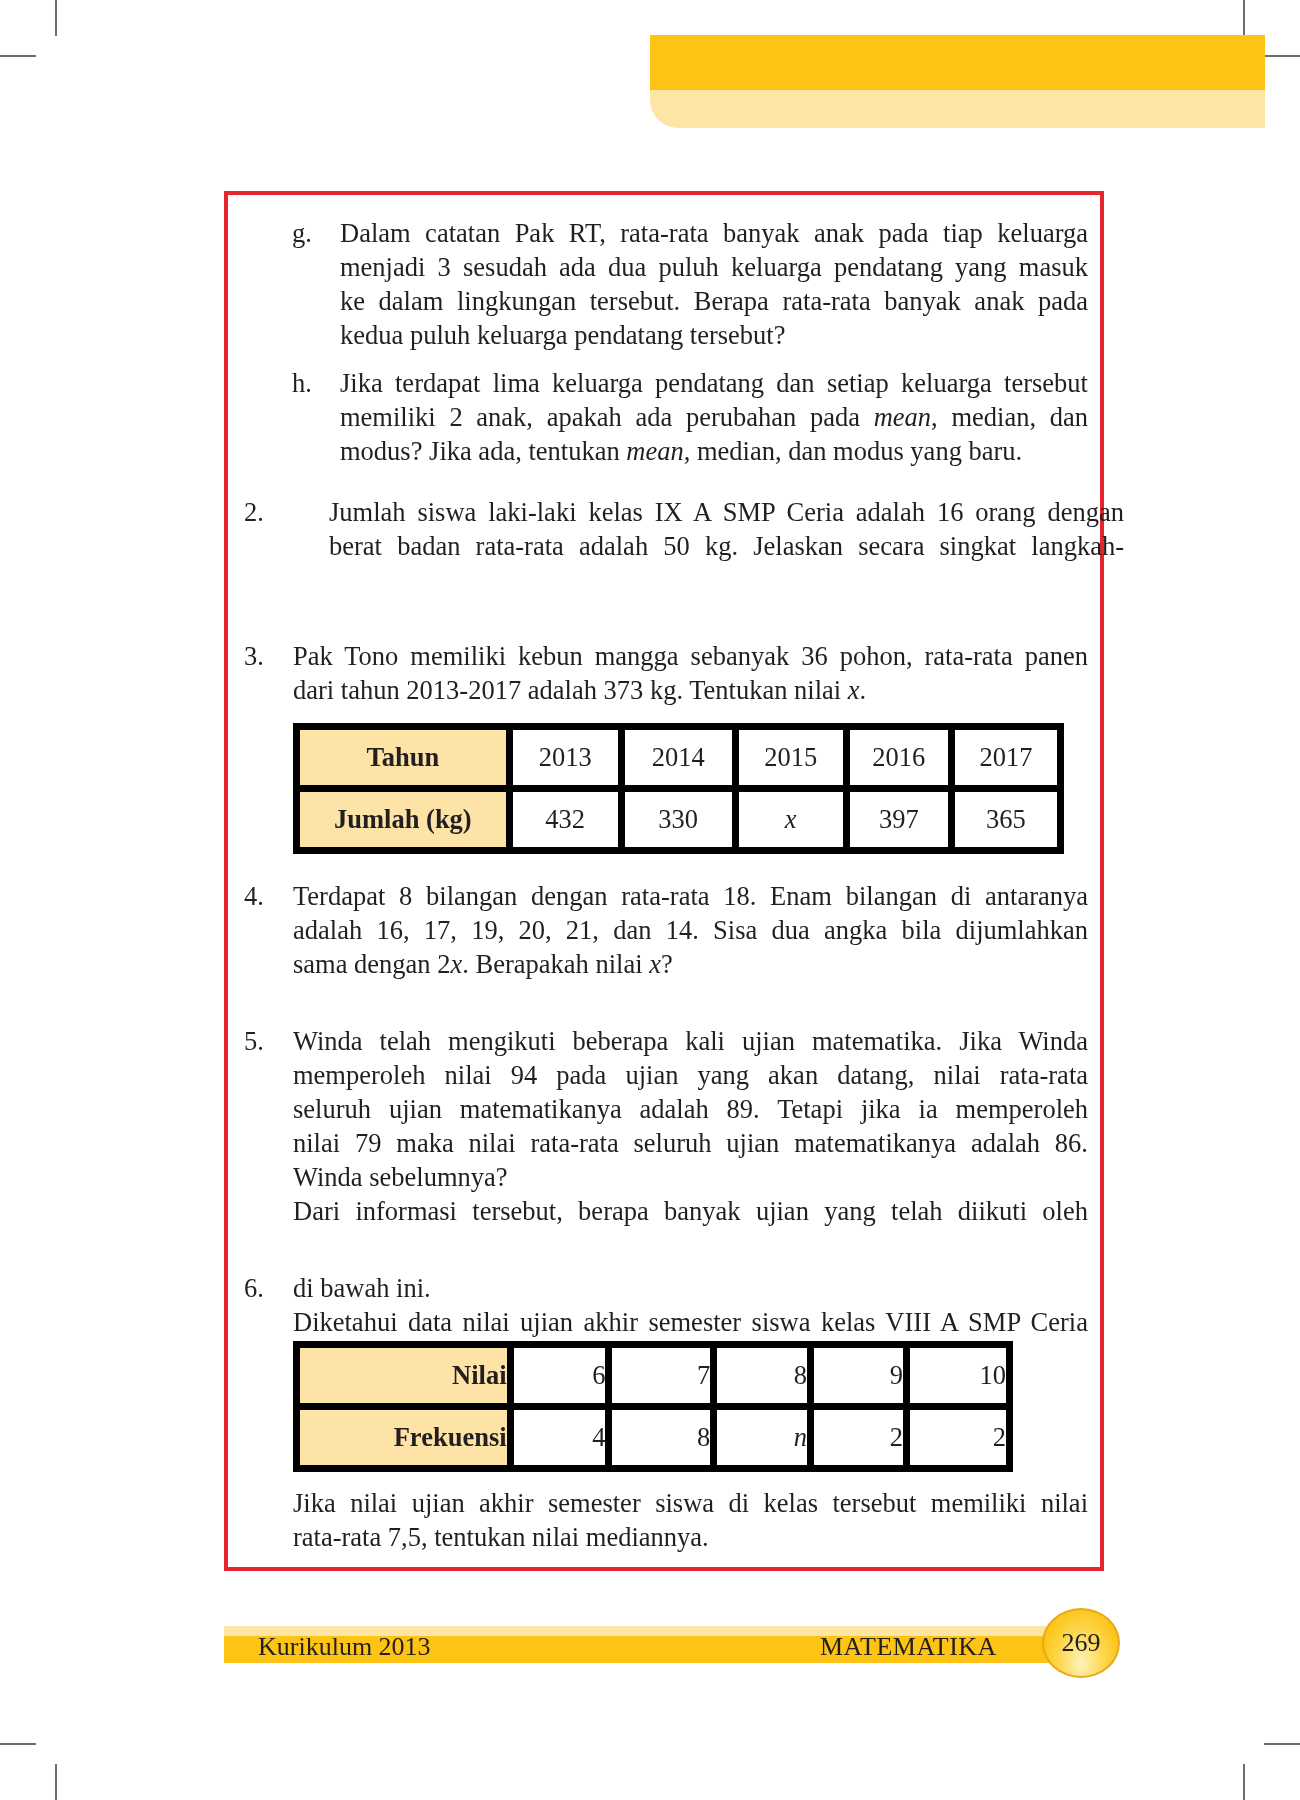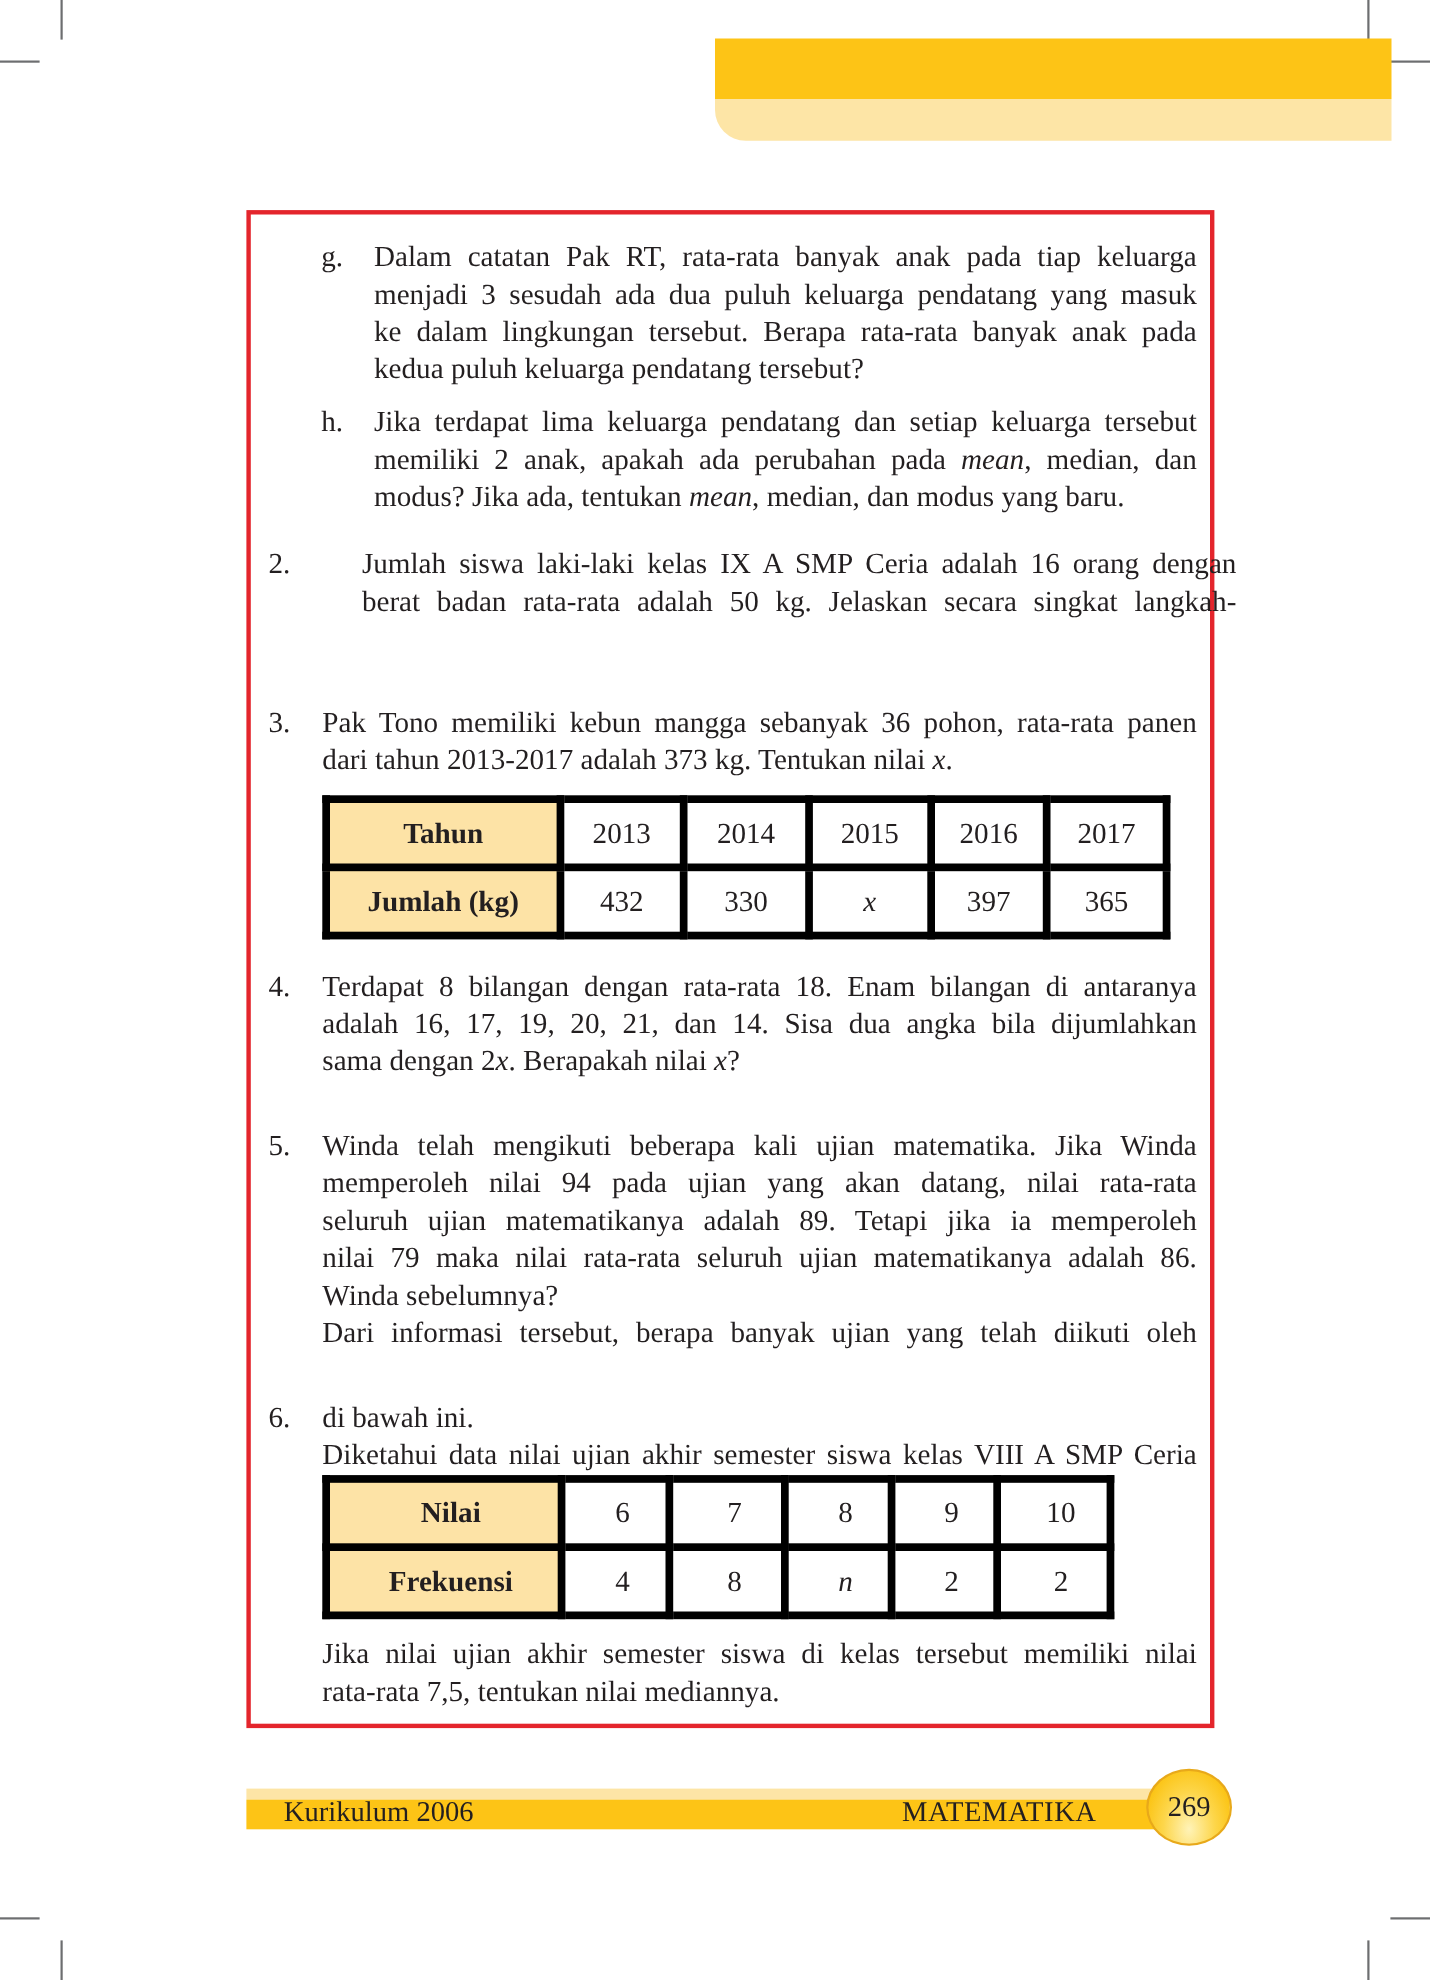--- a/index.html
+++ b/index.html
@@ -20,21 +20,21 @@
   .para { position: absolute; font-size: 26.5px; line-height: 34px; text-align: justify; }
   .para .ln { display: block; text-align: justify; text-align-last: justify; white-space: nowrap; height: 34px; }
   .para .ln.last { text-align-last: left; }
   .num { position: absolute; font-size: 26.5px; line-height: 34px; }
   em { font-style: italic; }
 
   table.dt { position: absolute; border-collapse: collapse; font-size: 26.5px; }
   table.dt td { border: 7px solid #000000; height: 55px; padding: 0; }
   table.dt td.hd { background: #fde3a6; font-weight: bold; }
   #t1 td { text-align: center; }
-  #t2 td { text-align: center; padding-left: 13px; }
+  #t2 td { text-align: right; padding-left: 13px; }
 
   .footer-light { position: absolute; left: 224px; top: 1626px; width: 830px; height: 10px; background: #fde5a6; }
   .footer-dark { position: absolute; left: 224px; top: 1636px; width: 830px; height: 27px; background: #fdc416; }
   .footer-left { position: absolute; left: 258px; top: 1630px; font-size: 26px; line-height: 34px; color: #231f20; }
   .footer-right { position: absolute; left: 820px; top: 1630px; font-size: 26px; line-height: 34px; color: #231f20; letter-spacing: 0.5px; }
   .page-oval {
     position: absolute; left: 1042px; top: 1608px; width: 78px; height: 70px; border-radius: 50%;
     background: radial-gradient(ellipse at 50% 80%, #fff3b8 0%, #fdd64a 45%, #fbc312 80%, #f3b010 100%);
     border: 2px solid #e8a91a; box-sizing: border-box;
     display: flex; align-items: center; justify-content: center;
@@ -166,17 +166,17 @@
 </tbody>
   </table>
 
 <div class="para" style="left:293px;top:1486px;width:795px;">
   <span class="ln" style="display: block;">Jika nilai ujian akhir semester siswa di kelas tersebut memiliki nilai</span>
   <span class="ln last" style="display: block;">rata-rata 7,5, tentukan nilai mediannya.</span>
 </div>
 
 <div class="footer-light"></div>
 <div class="footer-dark"></div>
-<div class="footer-left">Kurikulum 2006</div>
+<div class="footer-left">Kurikulum 2013</div>
 <div class="footer-right">MATEMATIKA</div>
 <div class="page-oval">
     <span>269</span>
   </div>
 
 </body></html>

